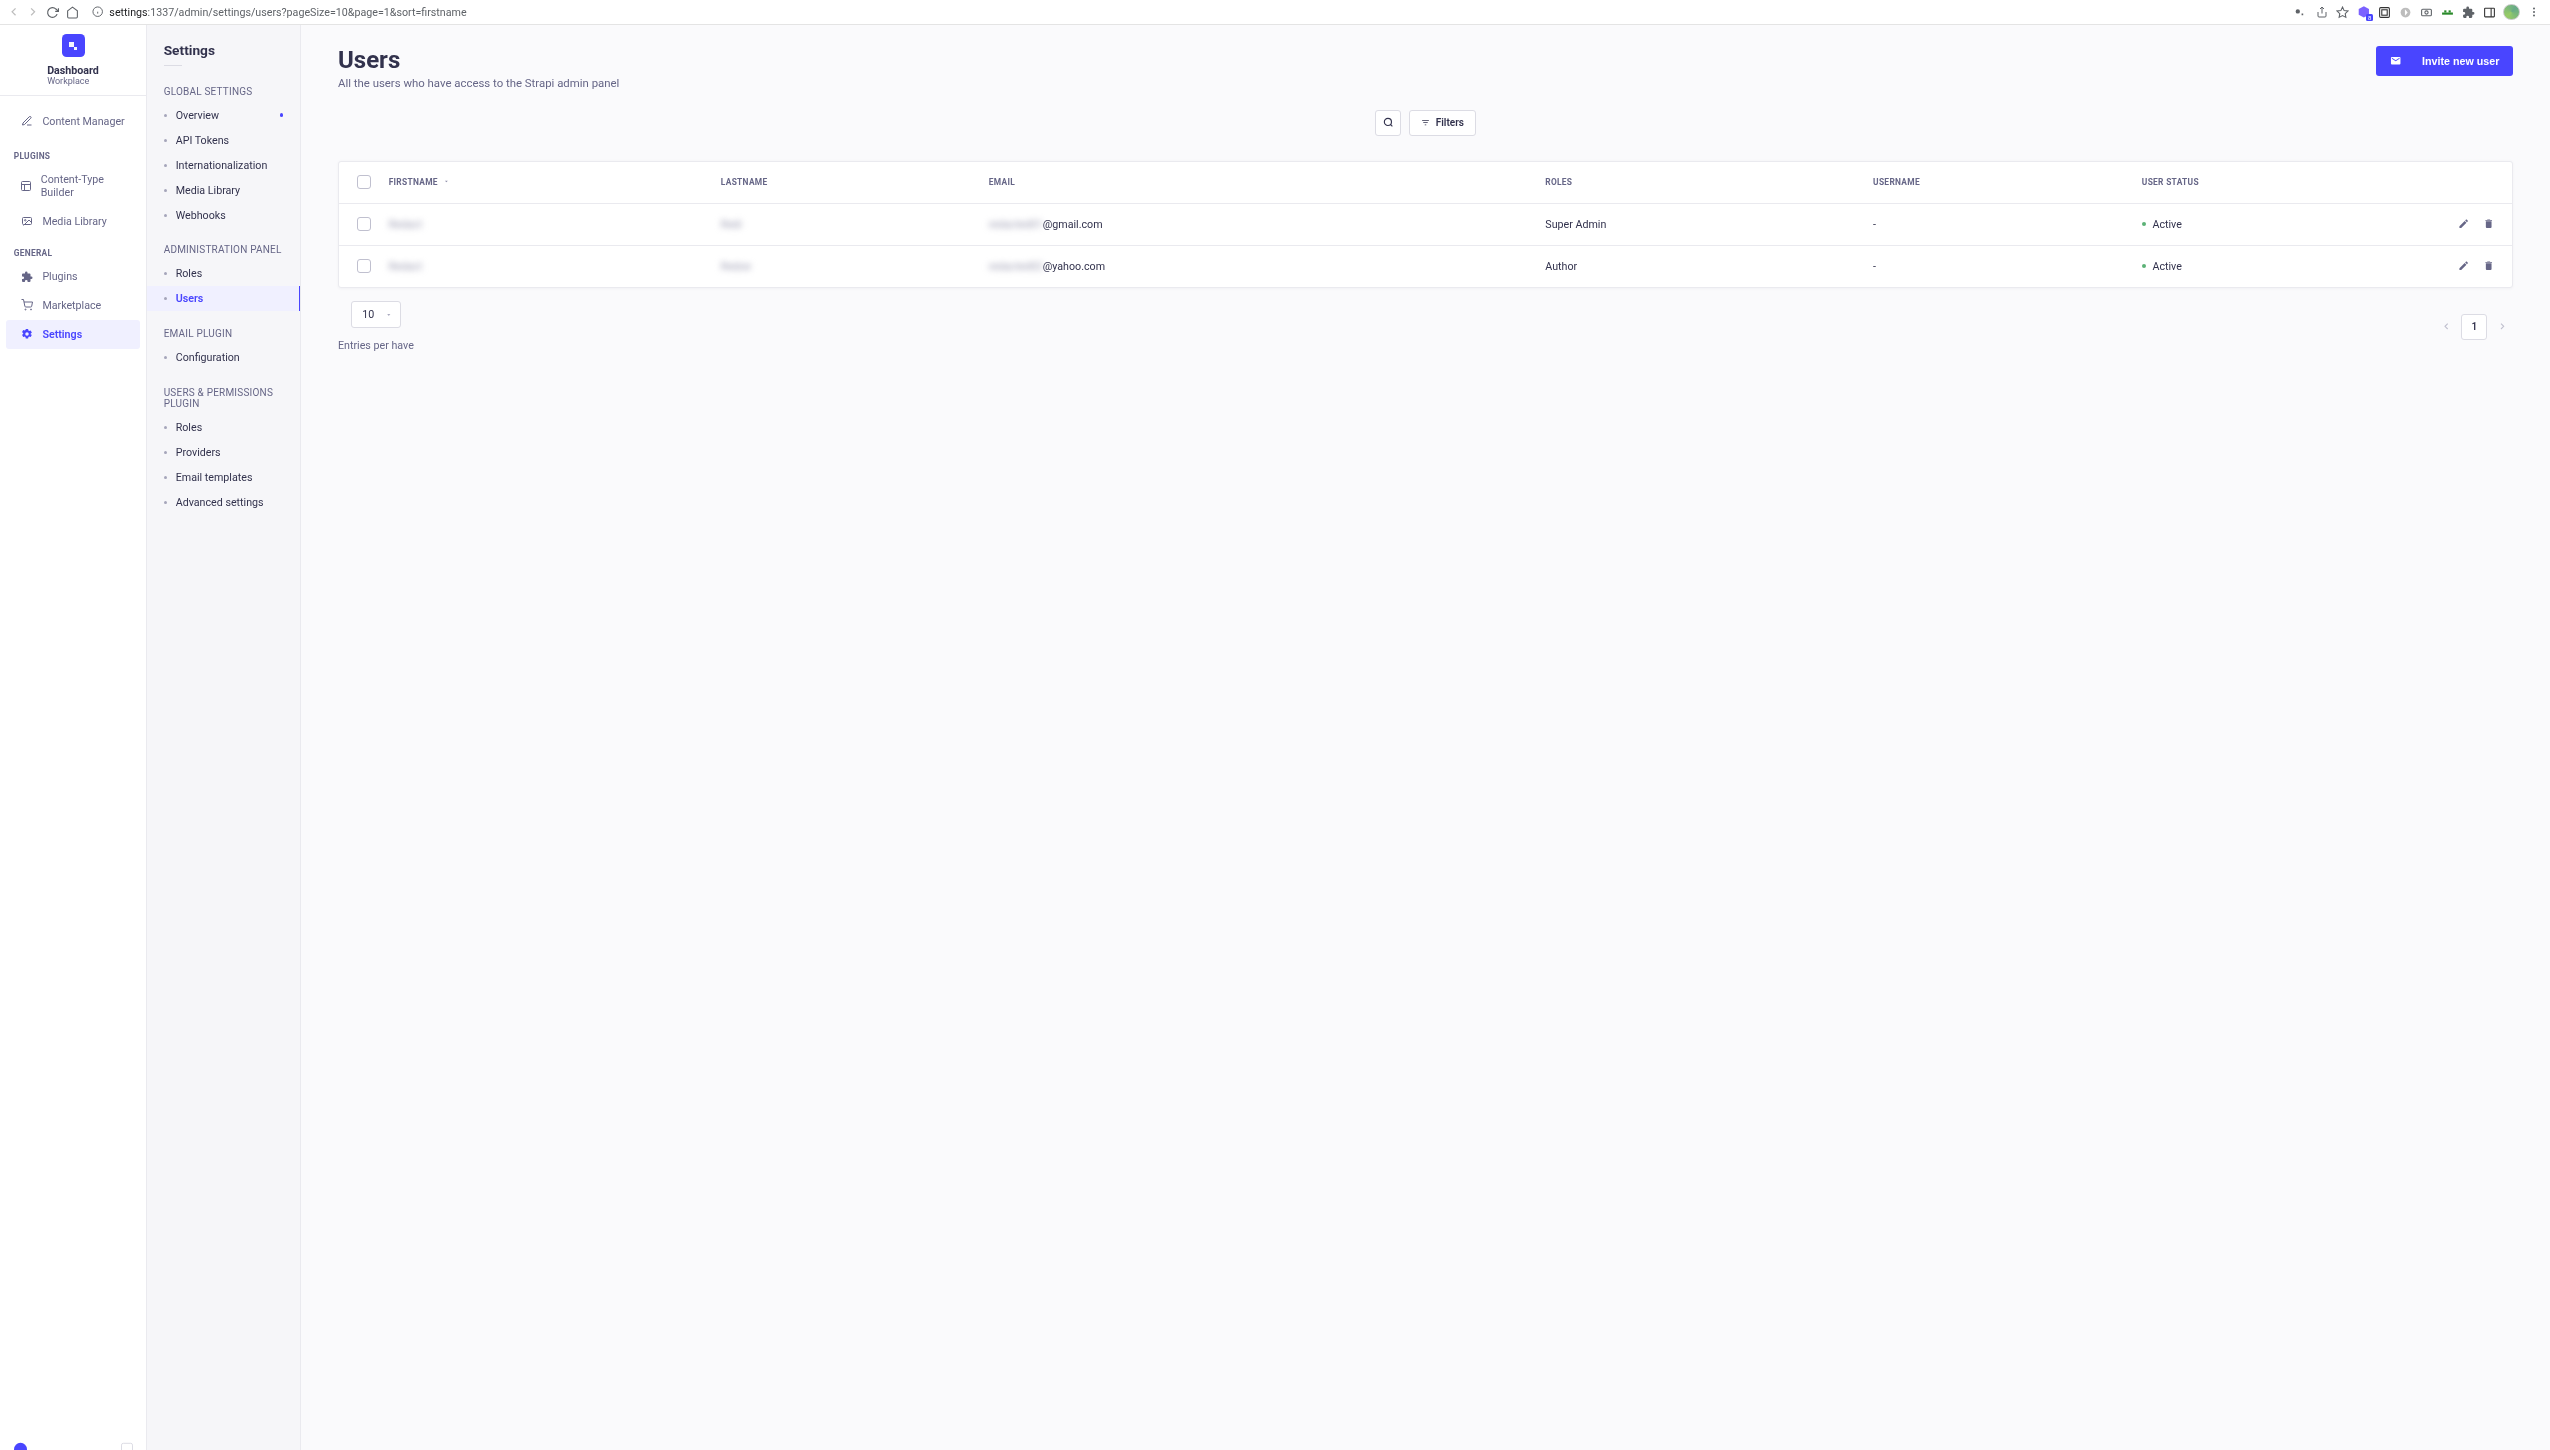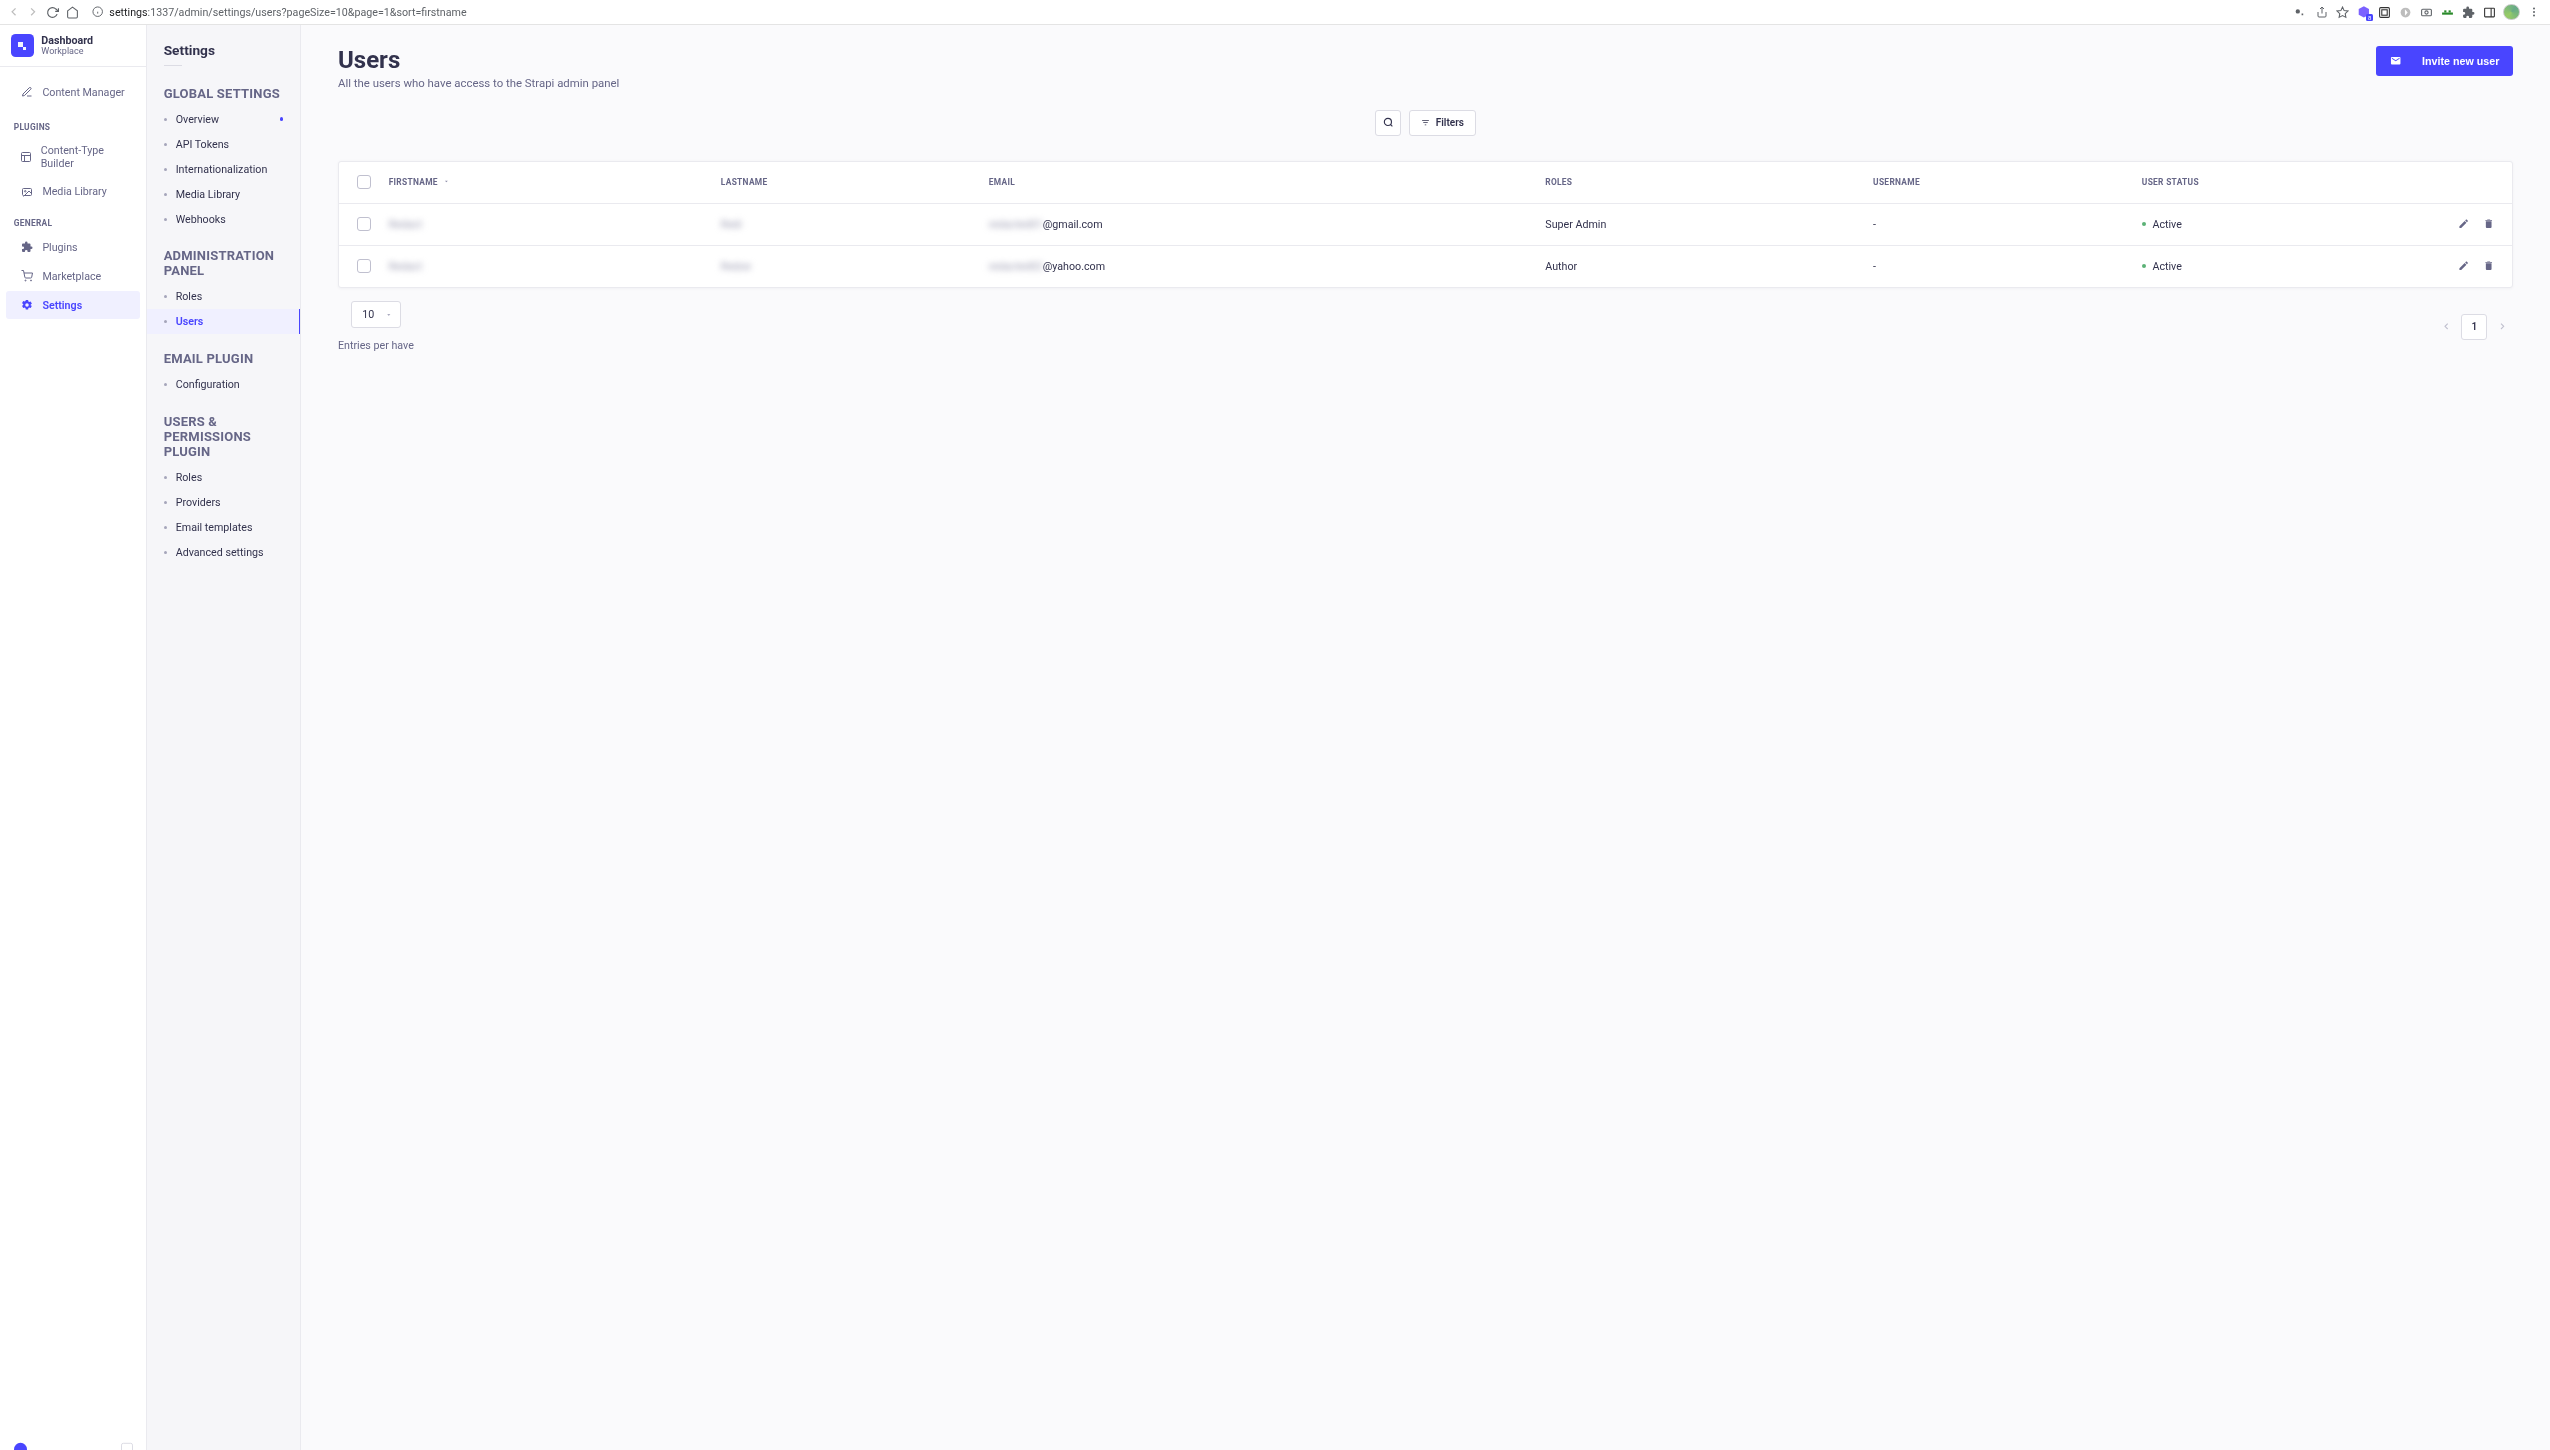--- a/index.html
+++ b/index.html
@@ -14,36 +14,36 @@
     .bb-url .path { color:#5f6368; }
     .bb-right { display:flex; gap:6px; align-items:center; padding-right:3px; }
     .bb-right .ext { width:15px; height:15px; display:flex; align-items:center; justify-content:center; }
     .avatar-circle { width:16.7px; height:16.7px; border-radius:50%; background: conic-gradient(from 45deg, #6a8, #9c6, #6a8); border:0.8px solid #ccc;}
 
     
     .app { display:flex; height: calc(100vh - 25px); }
 
     
     .nav-main { width: 147px; border-right: 0.8px solid #eaeaef; background:#fff; display:flex; flex-direction:column; }
-    .nav-header { display:flex; align-items:center; gap:7.6px; padding:9px 10.7px; border-bottom:0.8px solid #eaeaef; }
+    .nav-header { display:flex; align-items:center; gap:7.6px; padding:9px 10.7px; border-bottom:0.8px solid #eaeaef;flex-direction:column; }
     .logo-sq { width:23px; height:23px; border-radius:4.6px; background:#4945ff; display:flex; align-items:center; justify-content:center; }
     .nav-title { font-weight:700; font-size:10.7px; color:#32324d; line-height:1.1;}
     .nav-sub { font-size:9px; color:#666687; }
     .nav-section-label { font-size:8.4px; font-weight:700; color:#666687; letter-spacing:0.3px; padding: 12px 13.7px 4.6px; text-transform:uppercase; }
     .nav-section-label.first { padding-top: 15px; }
     .nav-item { display:flex; align-items:center; gap:9px; padding:7.6px 13.7px; color:#666687; cursor:pointer; font-size:10.7px; border-radius:3px; margin:0 6px; }
     .nav-item.no-section { margin-top: 10.7px; }
     .nav-item.active { background:#f0f0ff; color:#4945ff; font-weight:600; }
     .nav-item .nicon { width:13.7px; height:13.7px; display:flex; align-items:center; justify-content:center; }
 
     
     .nav-settings { width: 154px; background:#f6f6f9; border-right:0.8px solid #eaeaef; padding: 13.7px 0; }
     .settings-title { font-size:13.7px; font-weight:700; color:#32324d; padding: 3px 16.7px 7.6px; }
     .settings-divider { width:18px; height:0.8px; background:#dcdce4; margin: 0 16.7px 3px; }
-    .sg-label { font-size:13px; font-weight:700; color:#666687; letter-spacing:0.2px; padding: 16.7px 16.7px 6px; text-transform:uppercase;}
+    .sg-label { font-size:10px; font-weight:400; color:#666687; letter-spacing:0.2px; padding: 16.7px 16.7px 6px; text-transform:uppercase;}
     .sg-item { display:flex; align-items:center; padding: 6px 16.7px; font-size:10.7px; color:#32324d; cursor:pointer; position:relative; }
     .sg-item .dot { width:3px; height:3px; border-radius:50%; background:#a5a5ba; margin-right:9px; flex-shrink:0;}
     .sg-item.active { color:#4945ff; font-weight:600; background:#f0f0ff;}
     .sg-item.active::after { content:''; position:absolute; right:0; top:0; bottom:0; width:1.5px; background:#4945ff; }
     .sg-item .badge-dot { width:3.8px; height:3.8px; border-radius:50%; background:#4945ff; margin-left:auto; }
 
     
     .content { flex:1; background:#fafafc; padding: 21px 37px; overflow:auto;}
     .page-head { display:flex; justify-content:space-between; align-items:flex-start; margin-bottom: 20px;}
     .page-title { font-size:24px; font-weight:700; color:#32324d; margin-bottom:1.5px;}

